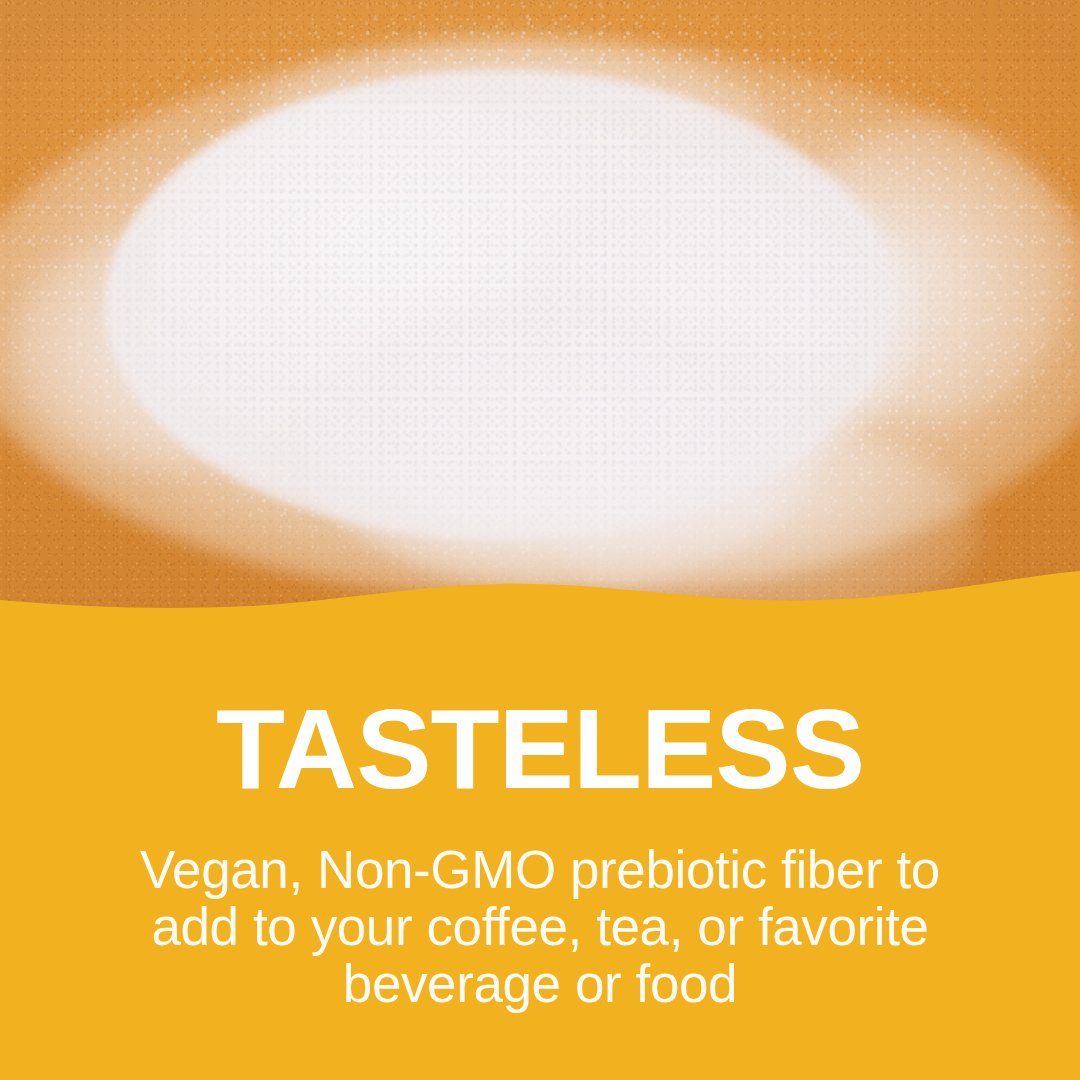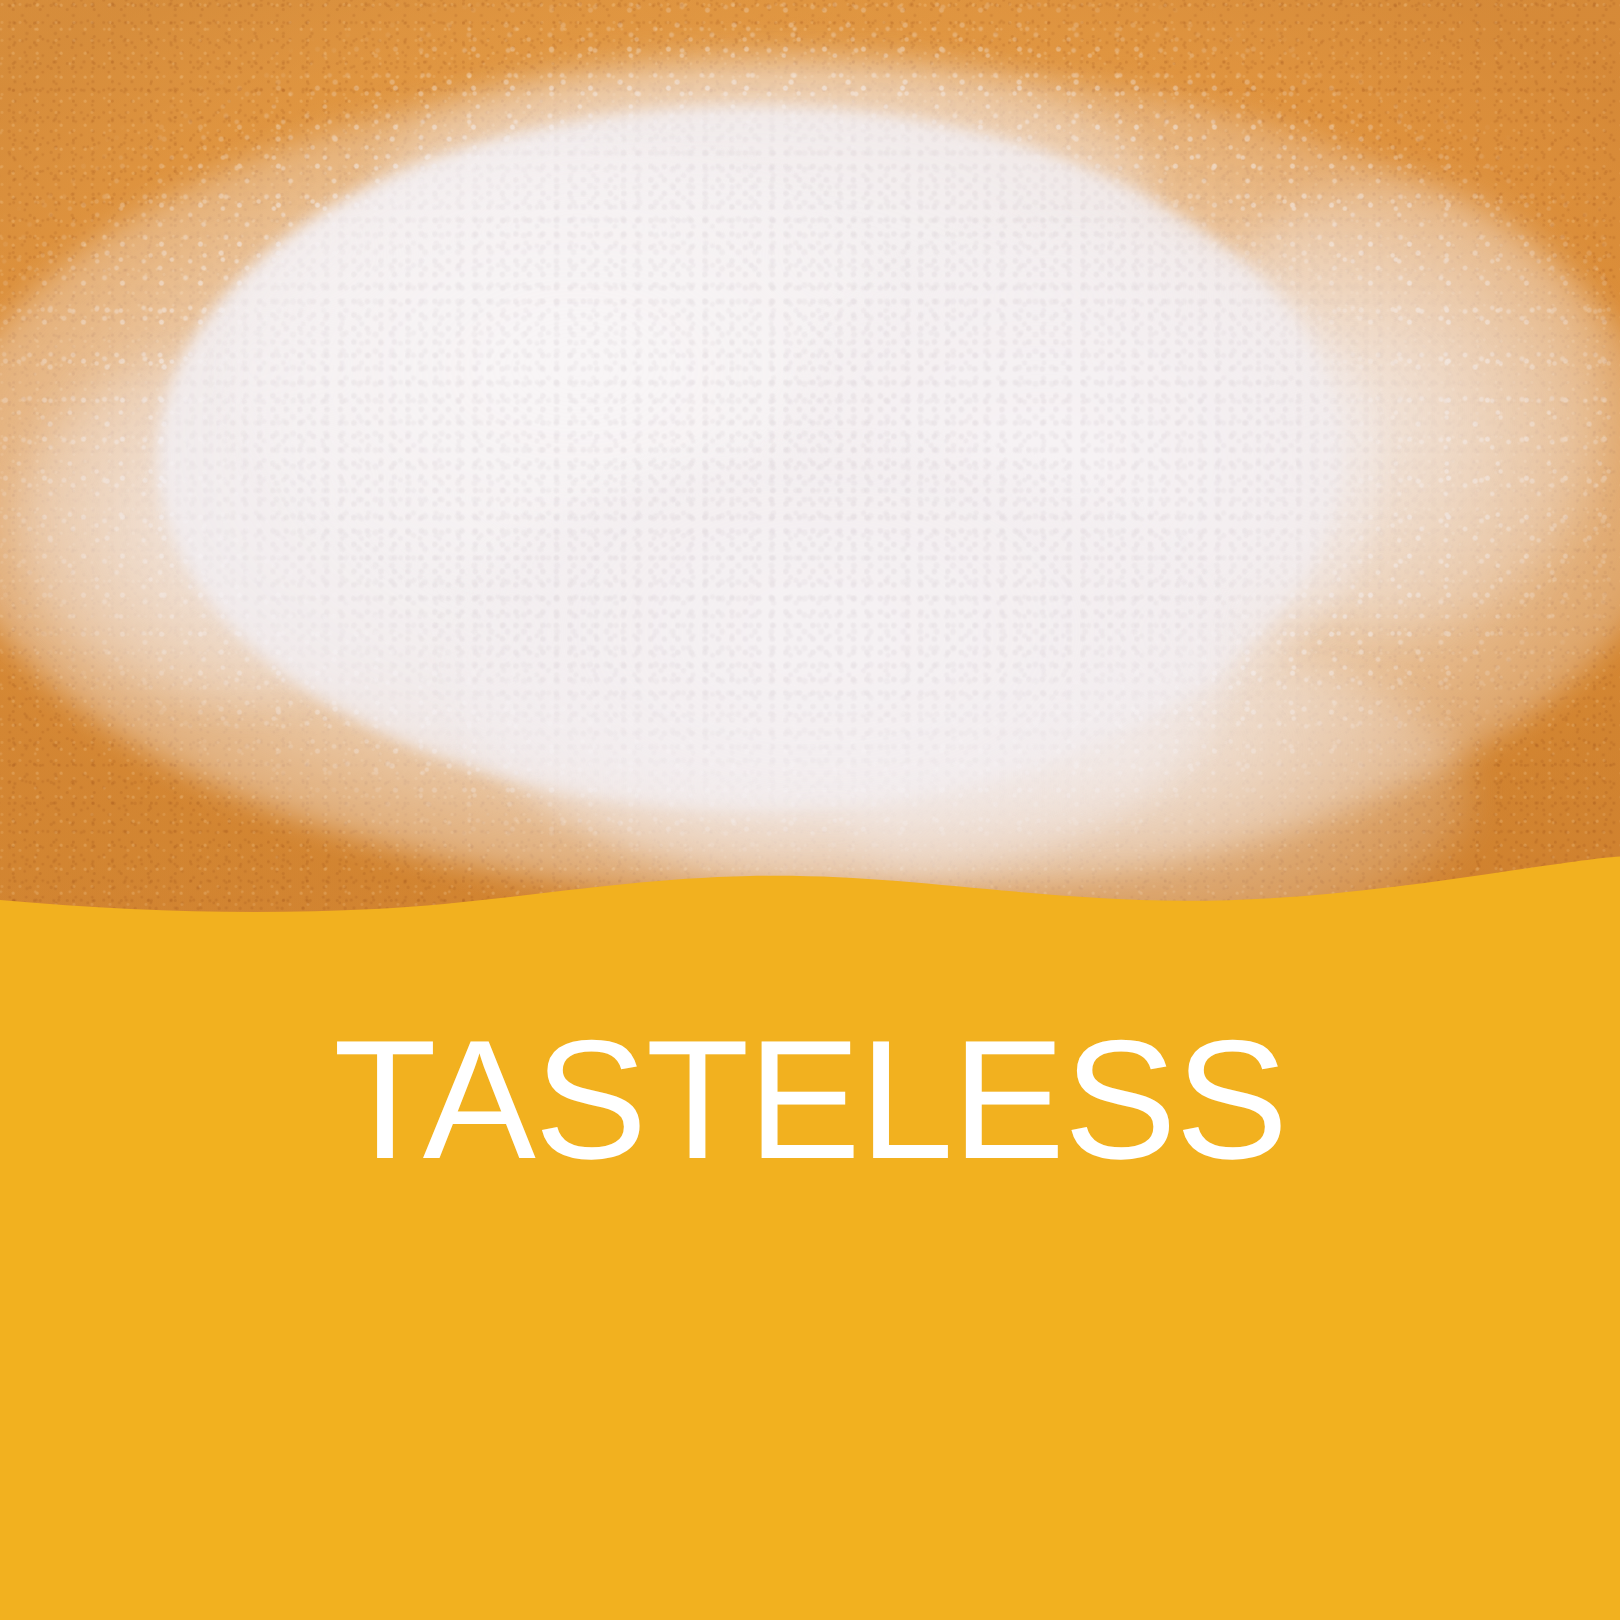--- a/index.html
+++ b/index.html
@@ -244,24 +244,24 @@
   
   .text-block {
     position: absolute;
     left: 0;
     top: 660px;
     width: 1080px;
     text-align: center;
   }
 
   .headline {
-    margin: 0;
+    margin: 16px;
     color: #FFFFFF;
     font-family: "Liberation Sans", sans-serif;
-    font-weight: normal;
+    font-weight: bold;
     font-size: 113px;
     line-height: 1.02;
     letter-spacing: -1px;
     padding-top: 16px;
   }
 
   .subcopy {
     margin: 0;
     padding-top: 18px;
     color: #FDFBF4;
@@ -307,15 +307,20 @@
                C 590,42 660,56 760,60
                C 850,63 930,52 1010,40
                C 1045,35 1065,32 1080,31
                L 1080,540 L 0,540 Z" fill="#F2B11F"></path>
     </svg>
   </div>
 
   <div class="text-block">
     <h1 class="headline">TASTELESS</h1>
 
+    <p class="subcopy">
+      <span class="line">Vegan, Non-GMO prebiotic fiber to</span>
+      <span class="line">add to your coffee, tea, or favorite</span>
+      <span class="line">beverage or food</span>
+    </p>
   </div>
 
 </div>
 
 </body></html>

